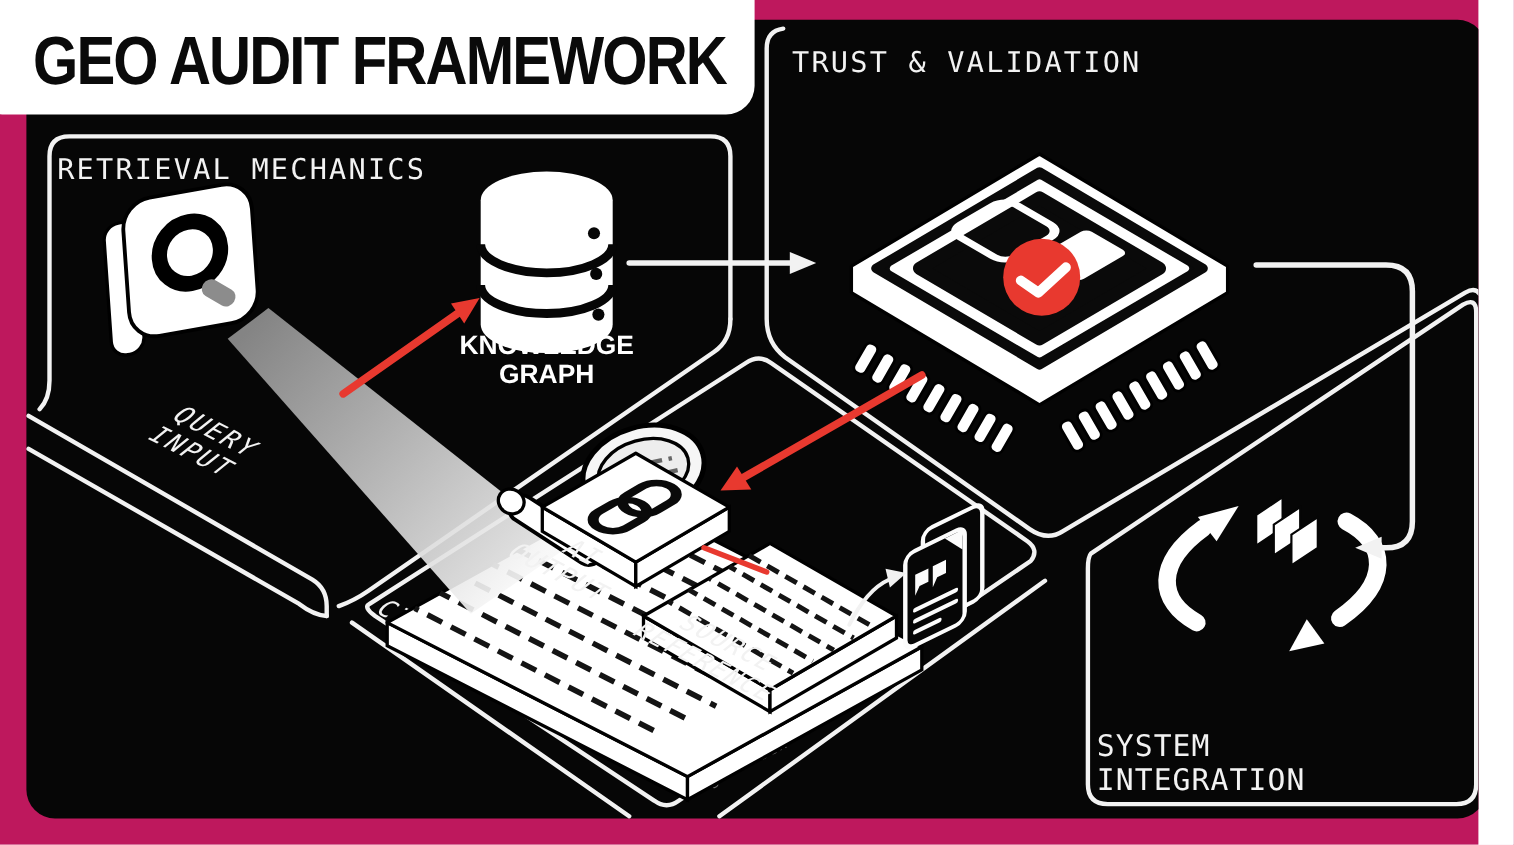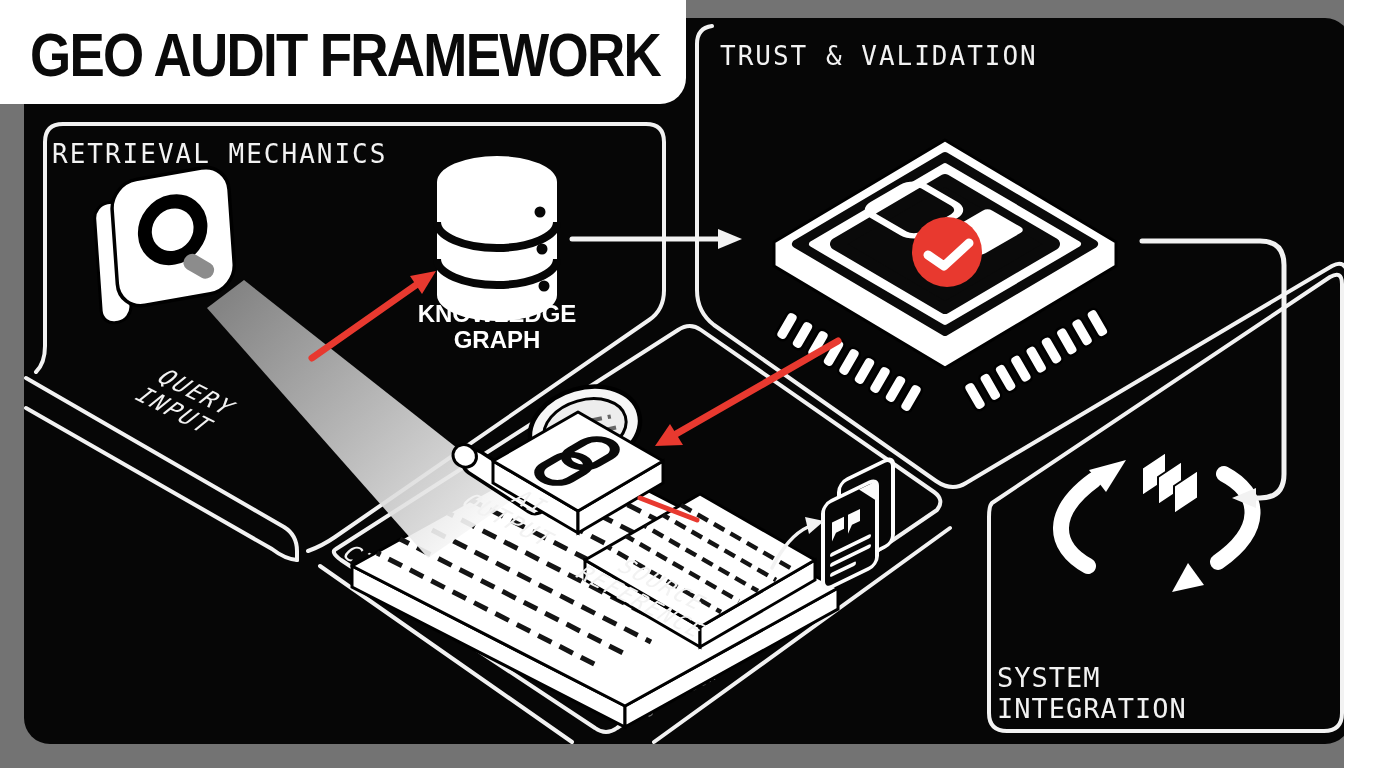--- a/index.html
+++ b/index.html
@@ -1,16 +1,16 @@
 <!DOCTYPE html>
 <html><head>
 <meta charset="utf-8">
 <style>
   html,body{margin:0;padding:0;background:#ffffff;}
-  .stage{width:1344px;height:768px;position:relative;background:#737373;overflow:hidden;
+  .stage{width:1344px;height:768px;position:relative;background:#be185d;overflow:hidden;
          font-family:"DejaVu Sans Mono","Liberation Mono",monospace;}
   svg{display:block}
   text{user-select:none}
   .mono{font-family:"DejaVu Sans Mono","Liberation Mono",monospace;}
   .sans{font-family:"Liberation Sans","DejaVu Sans",sans-serif;}
 </style>
 </head>
 <body>
 
 <div class="stage">

